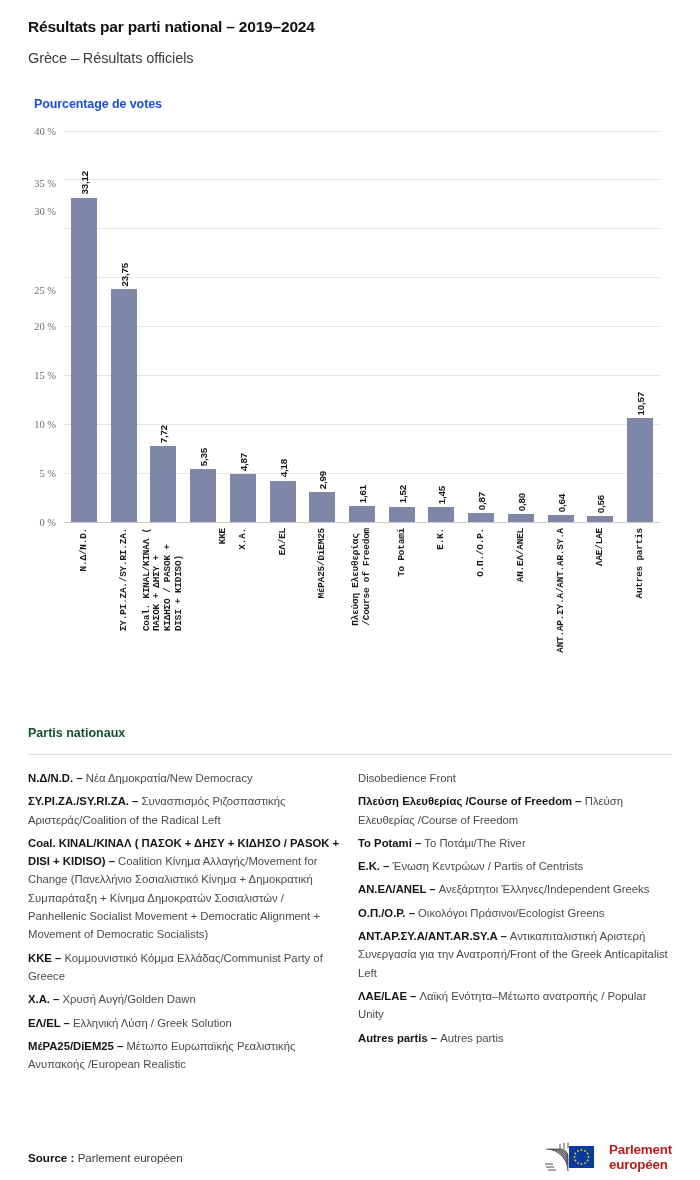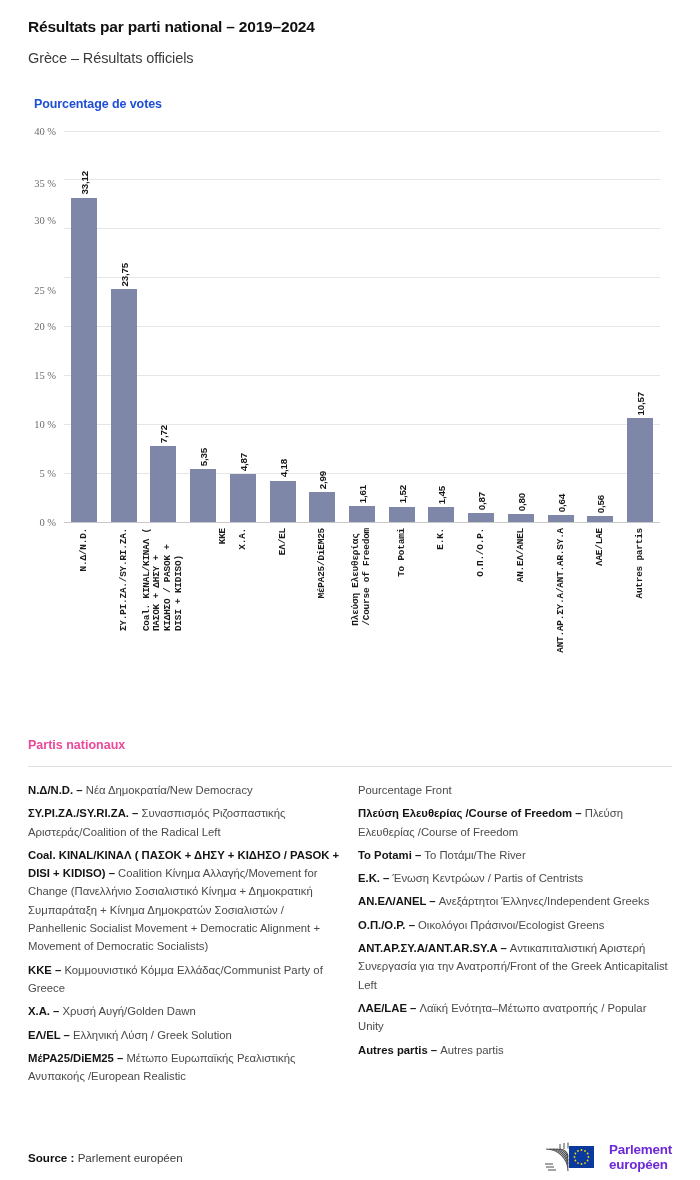--- a/index.html
+++ b/index.html
@@ -73,21 +73,21 @@
     writing-mode:vertical-rl; transform:rotate(180deg) translateX(50%);
     font-family:"Liberation Mono", monospace;
     font-size:9.4px; font-weight:bold; color:#1b1b1b;
     white-space:pre; line-height:1.12; letter-spacing:-0.2px;
     text-align:left;
   }
   .xl.overlap { left:calc(50% + 20px); }
 
   
   .legend { position:absolute; left:0; top:726px; width:700px; padding:0 28px; }
-  .legend-title { font-size:12.5px; font-weight:bold; color:#ec4899;margin-top:12px; }
+  .legend-title { font-size:12.5px; font-weight:bold; color:#14532d; }
   .legend-rule { margin-top:14px; height:1px; background:#dedede; }
   .legend-cols {
     margin-top:14px; display:flex; gap:16px;
   }
   .legend-col { width:322px; }
   .legend-item {
     font-size:11.3px; line-height:1.62; color:#4a4a4a;
     margin-bottom:5px;
   }
   .legend-item b { color:#141414; font-weight:bold; }
@@ -95,21 +95,21 @@
   .legend-col.right .legend-item:first-child { margin-top:0; }
 
   
   .footer { position:absolute; left:0; top:1140px; width:700px; padding:0 28px;
             display:flex; align-items:center; justify-content:space-between; }
   .source { font-size:11.6px; color:#3b3b3b; }
   .source b { color:#111; font-weight:bold; }
   .logo { display:flex; align-items:center; gap:9px; }
   .logo-mark { width:62px; height:34px; }
   .logo-text {
-    font-size:13.4px; font-weight:bold; color:#6d28d9;
+    font-size:13.4px; font-weight:bold; color:#b91c1c;
     line-height:1.15; letter-spacing:-0.2px;
   }
 </style>
 </head>
 <body>
 
 <div class="hdr">
   <div class="hdr-title">Résultats par parti national – 2019–2024</div>
   <div class="hdr-sub">Grèce – Résultats officiels</div>
 </div>
@@ -124,21 +124,21 @@
         <div class="ytick" style="top: 342.125px;">5 %</div>
         <div class="gridline" style="top: 293.25px;"></div>
         <div class="ytick" style="top: 293.25px;">10 %</div>
         <div class="gridline" style="top: 244.375px;"></div>
         <div class="ytick" style="top: 244.375px;">15 %</div>
         <div class="gridline" style="top: 195.5px;"></div>
         <div class="ytick" style="top: 195.5px;">20 %</div>
         <div class="gridline" style="top: 146.625px;"></div>
         <div class="ytick" style="top: 159px;">25 %</div>
         <div class="gridline" style="top: 97.75px;"></div>
-        <div class="ytick" style="top: 89px;">30 %</div>
+        <div class="ytick" style="top: 80px;">30 %</div>
         <div class="gridline" style="top: 48.875px;"></div>
         <div class="ytick" style="top: 52px;">35 %</div>
         <div class="gridline" style="top: 0px;"></div>
         <div class="ytick" style="top: 0px;">40 %</div>
       </div>
     <div class="bars" id="bars">
         <div class="bar-slot">
           <div class="bar-val" style="bottom: 326.748px;">33,12</div>
           <div class="bar" style="height: 323.748px; background: rgb(126, 135, 168);"></div>
         </div>
@@ -260,21 +260,21 @@
     <div class="legend-col left" id="legend-left">
         <div class="legend-item"><b>Ν.Δ/N.D.</b><span class="dash"> – </span><span>Νέα Δημοκρατία/New Democracy</span></div>
         <div class="legend-item"><b>ΣΥ.ΡΙ.ΖΑ./SY.RI.ZA.</b><span class="dash"> – </span><span>Συνασπισμός Ριζοσπαστικής Αριστεράς/Coalition of the Radical Left</span></div>
         <div class="legend-item"><b>Coal. KINAL/ΚΙΝΑΛ ( ΠΑΣΟΚ + ΔΗΣΥ + ΚΙΔΗΣΟ / PASOK + DISI + KIDISO)</b><span class="dash"> – </span><span>Coalition Κίνημα Αλλαγής/Movement for Change (Πανελλήνιο Σοσιαλιστικό Κίνημα + Δημοκρατική Συμπαράταξη + Κίνημα Δημοκρατών Σοσιαλιστών / Panhellenic Socialist Movement + Democratic Alignment + Movement of Democratic Socialists)</span></div>
         <div class="legend-item"><b>KKE</b><span class="dash"> – </span><span>Κομμουνιστικό Κόμμα Ελλάδας/Communist Party of Greece</span></div>
         <div class="legend-item"><b>Χ.Α.</b><span class="dash"> – </span><span>Χρυσή Αυγή/Golden Dawn</span></div>
         <div class="legend-item"><b>ΕΛ/EL</b><span class="dash"> – </span><span>Ελληνική Λύση / Greek Solution</span></div>
         <div class="legend-item"><b>ΜέΡΑ25/DiEM25</b><span class="dash"> – </span><span>Μέτωπο Ευρωπαϊκής Ρεαλιστικής Ανυπακοής /European Realistic</span></div>
       </div>
     <div class="legend-col right" id="legend-right">
-        <div class="legend-item"><span>Pourcentage Front</span></div>
+        <div class="legend-item"><span>Disobedience Front</span></div>
         <div class="legend-item"><b>Πλεύση Ελευθερίας /Course of Freedom</b><span class="dash"> – </span><span>Πλεύση Ελευθερίας /Course of Freedom</span></div>
         <div class="legend-item"><b>To Potami</b><span class="dash"> – </span><span>Το Ποτάμι/The River</span></div>
         <div class="legend-item"><b>Ε.Κ.</b><span class="dash"> – </span><span>Ένωση Κεντρώων / Partis of Centrists</span></div>
         <div class="legend-item"><b>ΑΝ.ΕΛ/ANEL</b><span class="dash"> – </span><span>Ανεξάρτητοι Έλληνες/Independent Greeks</span></div>
         <div class="legend-item"><b>Ο.Π./O.P.</b><span class="dash"> – </span><span>Οικολόγοι Πράσινοι/Ecologist Greens</span></div>
         <div class="legend-item"><b>ΑΝΤ.ΑΡ.ΣΥ.Α/ANT.AR.SY.A</b><span class="dash"> – </span><span>Αντικαπιταλιστική Αριστερή Συνεργασία για την Ανατροπή/Front of the Greek Anticapitalist Left</span></div>
         <div class="legend-item"><b>ΛΑΕ/LAE</b><span class="dash"> – </span><span>Λαϊκή Ενότητα–Μέτωπο ανατροπής / Popular Unity</span></div>
         <div class="legend-item"><b>Autres partis</b><span class="dash"> – </span><span>Autres partis</span></div>
       </div>
   </div>

